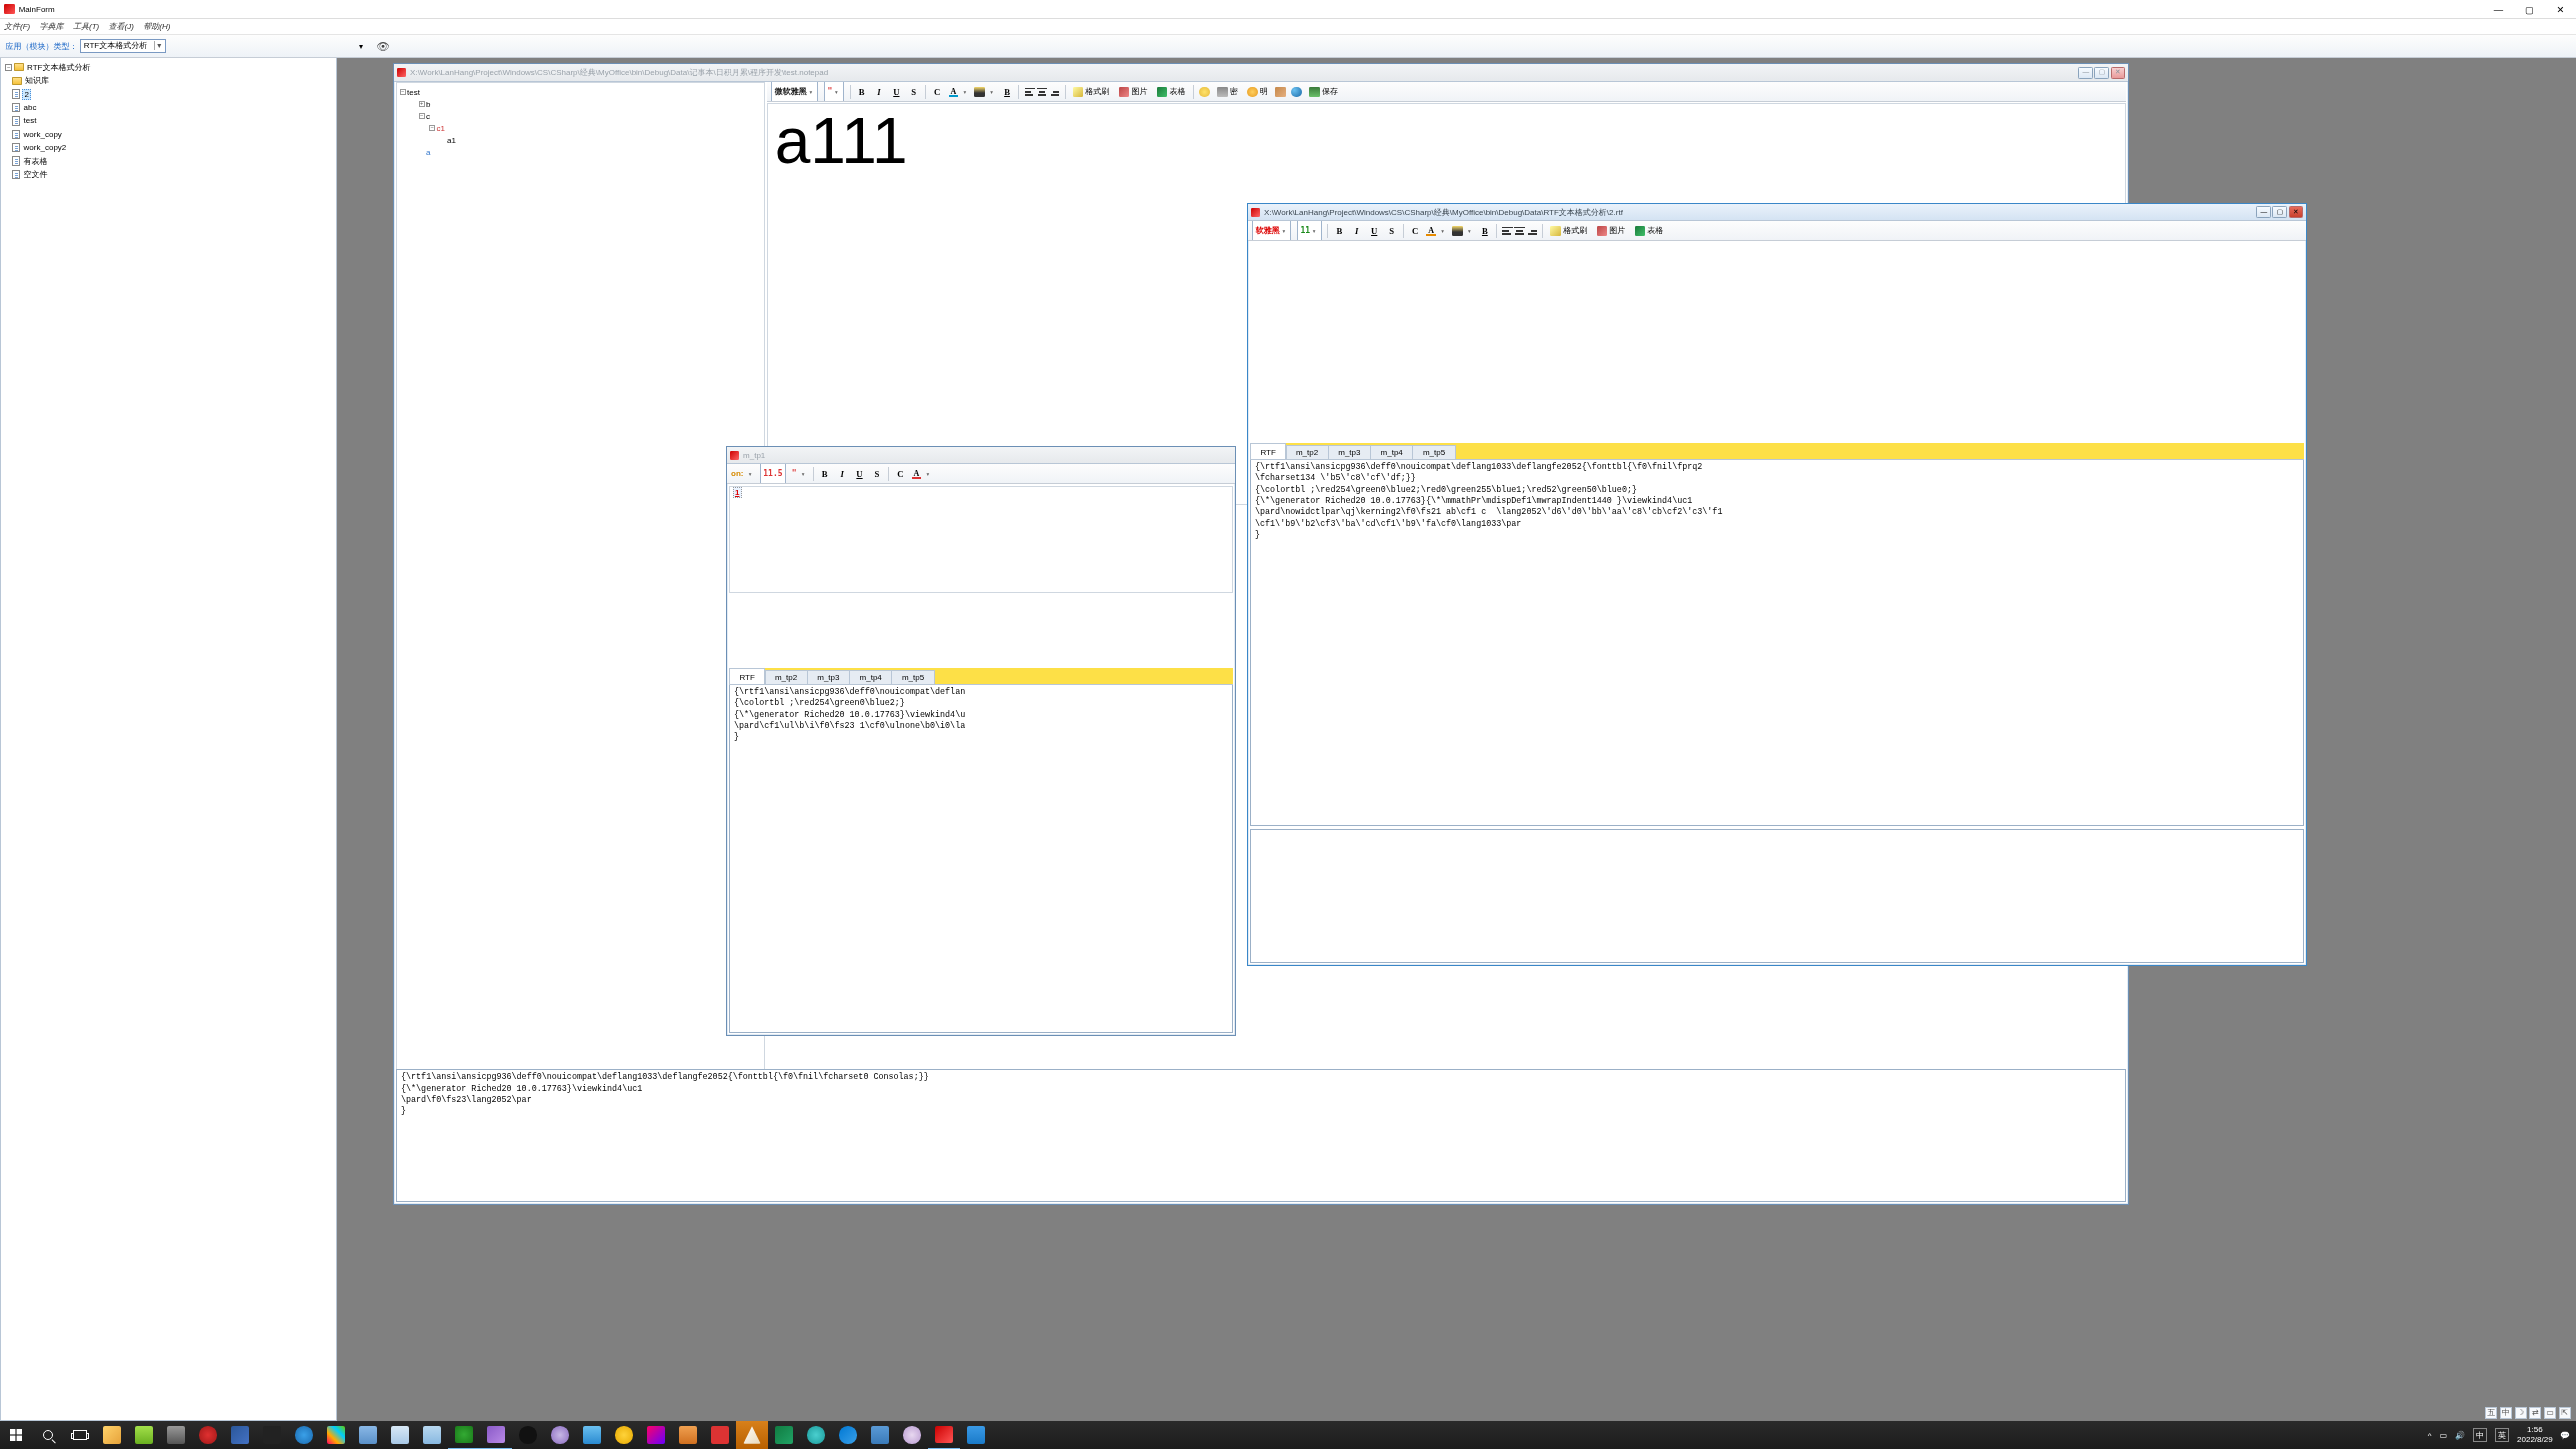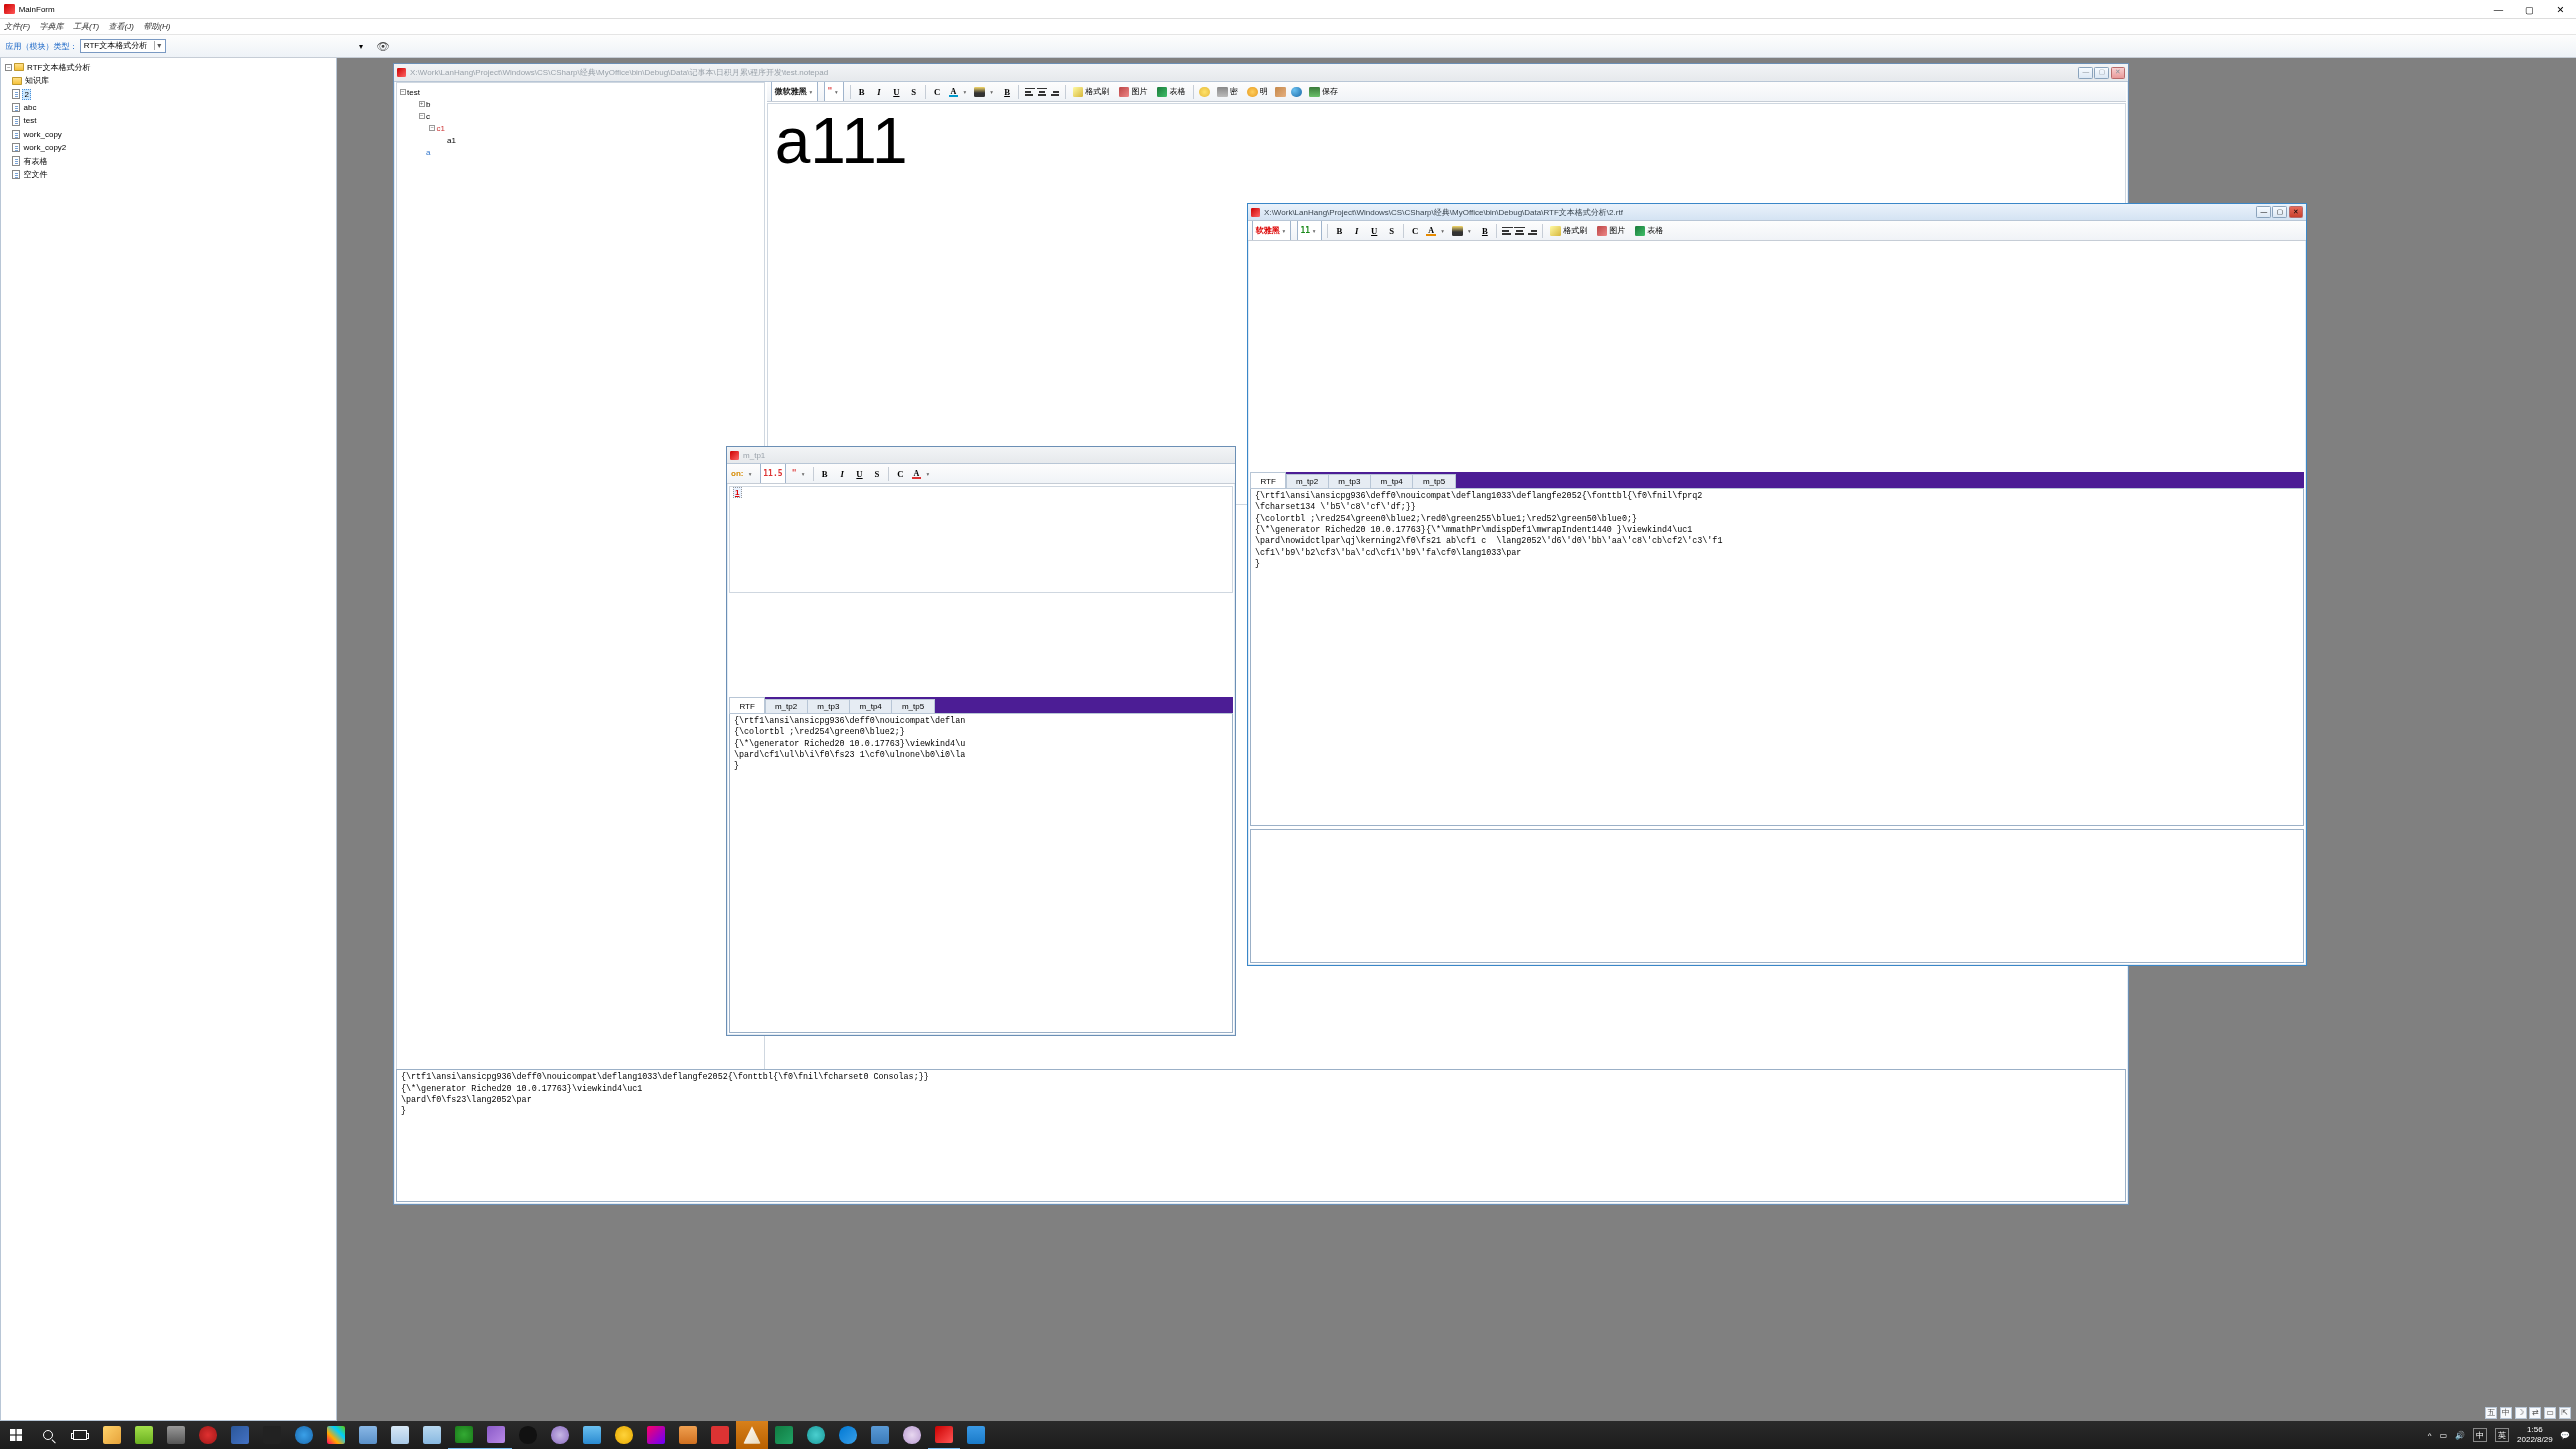--- a/index.html
+++ b/index.html
@@ -79,21 +79,21 @@
 .inline-colored { padding: 1.3px 2.7px; font-size: 8.7px; }
 .inline-colored .c-black{color:#000;} .inline-colored .c-red{color:#d00;} .inline-colored .c-green{color:#0a0;} .inline-colored .c-orange{color:#c60;}
 
 
 .left-tree-pane { position:absolute; top:18px; left:2px; width:137px; bottom:2px; background:#fff; border:0.7px solid #cfd7e0; overflow:auto; padding:2.7px; }
 .tv-row { display:flex; align-items:center; gap:1.3px; height:12px; }
 .tv-exp { width: 6px; height: 6px; border: 0.7px solid #999; display:flex; align-items:center; justify-content:center; font-size:5.4px; line-height:1; color:#555; background:#fff; }
 .tv-blank { width:6px; } .tv-i2{padding-left:19px;} .tv-i3{padding-left:29.5px;} .tv-i4{padding-left:40px;}
 
 
-.tabstrip { display:flex; border-bottom:0.7px solid #b8c6d6; background:#4c1d95;margin-top:29px; }
+.tabstrip { display:flex; border-bottom:0.7px solid #b8c6d6; background:#fde047; }
 .tab { padding: 2px 9.4px; border: 0.7px solid #b8c6d6; border-bottom:none; background:#e6ecf3; margin-right:-0.7px; margin-top:2px; }
 .tab.active { background:#fff; margin-top:0; padding-top:4px; position:relative; z-index:1; }
 .code-pane { font-family: Consolas, "Courier New", monospace; font-size: 8.4px; white-space: pre-wrap; padding: 2px 4px; line-height: 1.35; background:#fff; overflow:auto; }
 
 .one-red { padding:1.3px 2.7px; }
 .one-red span { color:#d00; font-weight:bold; text-decoration: underline; border:0.7px dotted #999; padding:0 1.3px; background:#eaf3ff; }
 
 
 .taskbar { position: absolute; left:0; right:0; bottom:0; height: 28px; background: linear-gradient(#2a2a2a,#1c1c1c); display:flex; align-items:center; }
 .tb-item { width: 32px; height: 28px; display:flex; align-items:center; justify-content:center; }

